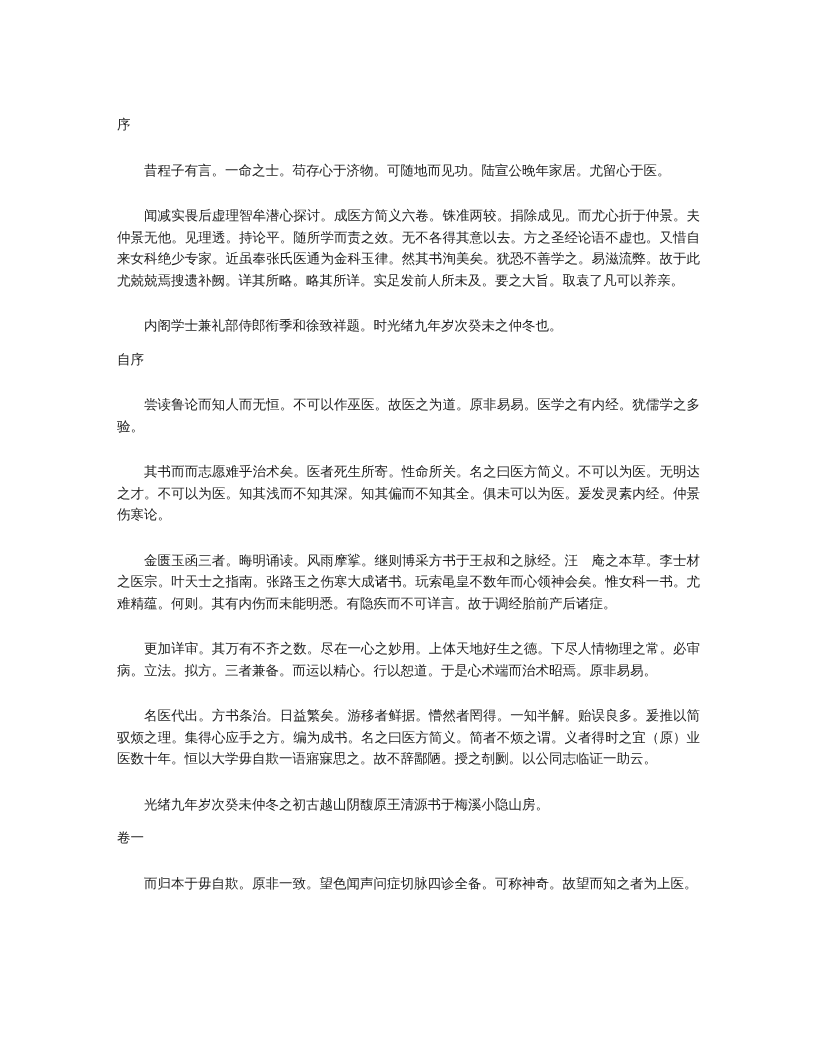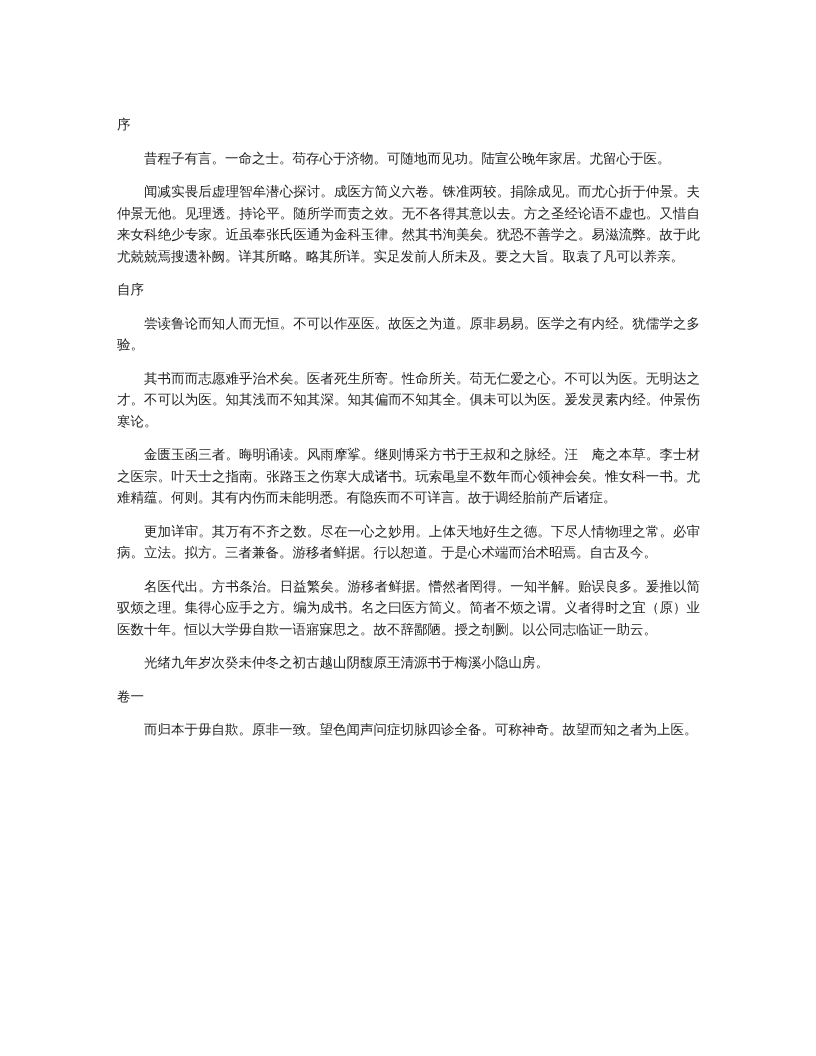--- a/index.html
+++ b/index.html
@@ -24,37 +24,39 @@
   .block {
     font-size: 13.5px;
     line-height: 21.5px;
     margin: 0 0 12px 0;
     text-align: justify;
     letter-spacing: 0;
     word-break: normal;
   }
   .para {
     text-indent: 2em;
+    margin-top: 24px;
   }
   .heading {
     text-indent: 0;
     font-weight: normal;
   }
 </style>
 </head>
 <body>
 
 <main class="page">
   <section>
       <p class="block heading">序</p>
       <p class="block para">昔程子有言。一命之士。苟存心于济物。可随地而见功。陆宣公晚年家居。尤留心于医。</p>
       <p class="block para">闻减实畏后虚理智牟潜心探讨。成医方简义六卷。铢准两较。捐除成见。而尤心折于仲景。夫仲景无他。见理透。持论平。随所学而责之效。无不各得其意以去。方之圣经论语不虚也。又惜自来女科绝少专家。近虽奉张氏医通为金科玉律。然其书洵美矣。犹恐不善学之。易滋流弊。故于此尤兢兢焉搜遗补阙。详其所略。略其所详。实足发前人所未及。要之大旨。取袁了凡可以养亲。</p>
+      <p class="block para">内阁学士兼礼部侍郎衔季和徐致祥题。时光绪九年岁次癸未之仲冬也。</p>
       <p class="block heading">自序</p>
       <p class="block para">尝读鲁论而知人而无恒。不可以作巫医。故医之为道。原非易易。医学之有内经。犹儒学之多验。</p>
-      <p class="block para">其书而而志愿难乎治术矣。医者死生所寄。性命所关。苟无仁爱之心。不可以为医。无明达之才。不可以为医。知其浅而不知其深。知其偏而不知其全。俱未可以为医。爰发灵素内经。仲景伤寒论。</p>
+      <p class="block para">其书而而志愿难乎治术矣。医者死生所寄。性命所关。名之曰医方简义。不可以为医。无明达之才。不可以为医。知其浅而不知其深。知其偏而不知其全。俱未可以为医。爰发灵素内经。仲景伤寒论。</p>
       <p class="block para">金匮玉函三者。晦明诵读。风雨摩挲。继则博采方书于王叔和之脉经。汪　庵之本草。李士材之医宗。叶天士之指南。张路玉之伤寒大成诸书。玩索黾皇不数年而心领神会矣。惟女科一书。尤难精蕴。何则。其有内伤而未能明悉。有隐疾而不可详言。故于调经胎前产后诸症。</p>
-      <p class="block para">更加详审。其万有不齐之数。尽在一心之妙用。上体天地好生之德。下尽人情物理之常。必审病。立法。拟方。三者兼备。游移者鲜据。行以恕道。于是心术端而治术昭焉。自古及今。</p>
+      <p class="block para">更加详审。其万有不齐之数。尽在一心之妙用。上体天地好生之德。下尽人情物理之常。必审病。立法。拟方。三者兼备。而运以精心。行以恕道。于是心术端而治术昭焉。原非易易。</p>
       <p class="block para">名医代出。方书条治。日益繁矣。游移者鲜据。懵然者罔得。一知半解。贻误良多。爰推以简驭烦之理。集得心应手之方。编为成书。名之曰医方简义。简者不烦之谓。义者得时之宜（原）业医数十年。恒以大学毋自欺一语寤寐思之。故不辞鄙陋。授之剞劂。以公同志临证一助云。</p>
       <p class="block para">光绪九年岁次癸未仲冬之初古越山阴馥原王清源书于梅溪小隐山房。</p>
       <p class="block heading">卷一</p>
       <p class="block para">而归本于毋自欺。原非一致。望色闻声问症切脉四诊全备。可称神奇。故望而知之者为上医。</p>
     </section>
 </main>
 
 </body></html>

